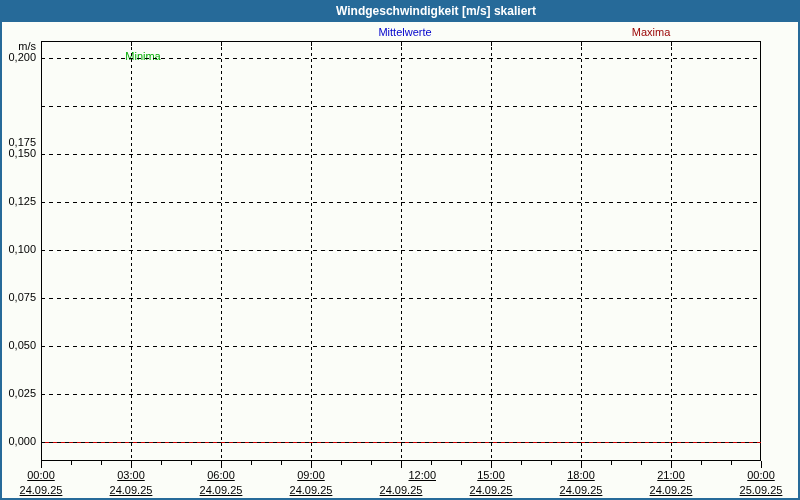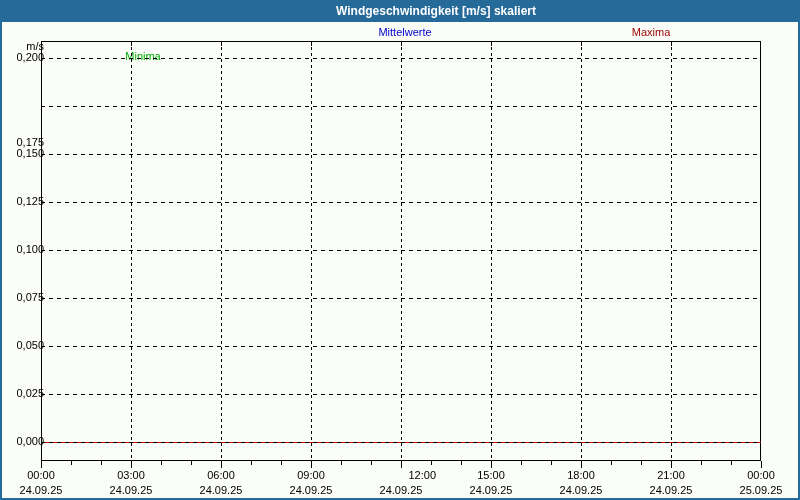--- a/index.html
+++ b/index.html
@@ -15,22 +15,22 @@
     color:#fff;font-size:12px;font-weight:bold;text-align:center;line-height:22px;z-index:40;padding-left:36px;
   }
   .leg{position:absolute;top:26px;font-size:11px;line-height:13px;transform:translateX(-50%);white-space:nowrap;}
   #leg0{left:143px;}
   #leg1{left:405px;}
   #leg2{left:651px;}
   #plot-border{position:absolute;left:41px;top:41px;width:720px;height:420px;border:1px solid #000;box-sizing:border-box;background:transparent;}
   .gridline-h{position:absolute;height:1px;background:repeating-linear-gradient(90deg,#000 0 4px,transparent 4px 8px);}
   .gridline-v{position:absolute;width:1px;background:repeating-linear-gradient(180deg,#000 0 3px,transparent 3px 6px);}
   .tick{position:absolute;width:1px;background:#000;}
-  .ylab{position:absolute;left:8px;width:36px;text-align:right;font-size:11px;line-height:13px;white-space:nowrap;}
-  .xlab{position:absolute;width:70px;text-align:center;font-size:11px;line-height:13px;margin-left:-35px;white-space:nowrap;}
+  .ylab{position:absolute;left:0;width:36px;text-align:right;font-size:11px;line-height:13px;white-space:nowrap;}
+  .xlab{position:absolute;width:70px;text-align:center;font-size:11px;line-height:13px;margin-left:-35px;white-space:nowrap;text-decoration:underline;}
   #series-svg{position:absolute;left:41px;top:41px;width:720px;height:420px;overflow:visible;}
 </style>
 </head>
 <body>
 
 <div id="frame">
   <div id="titlebar">
     <span>Windgeschwindigkeit [m/s] skaliert</span>
   </div>
 

